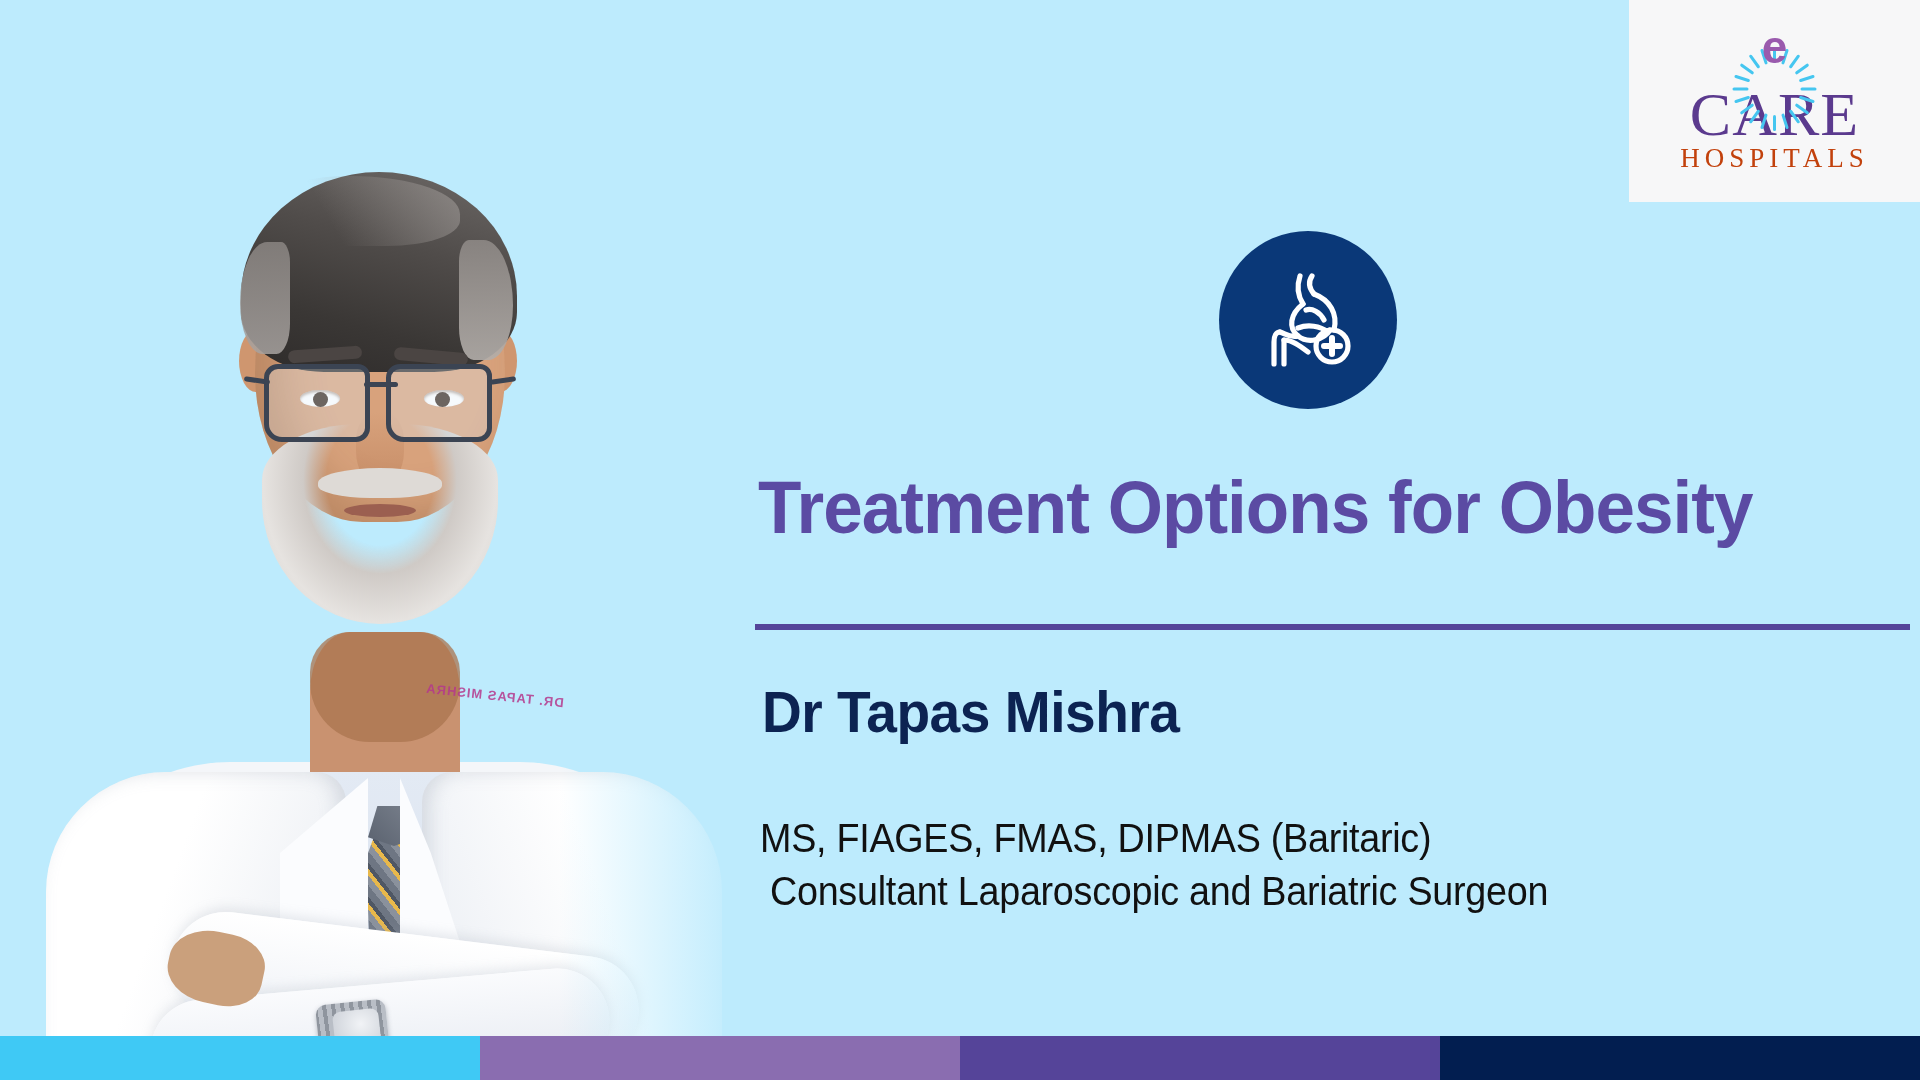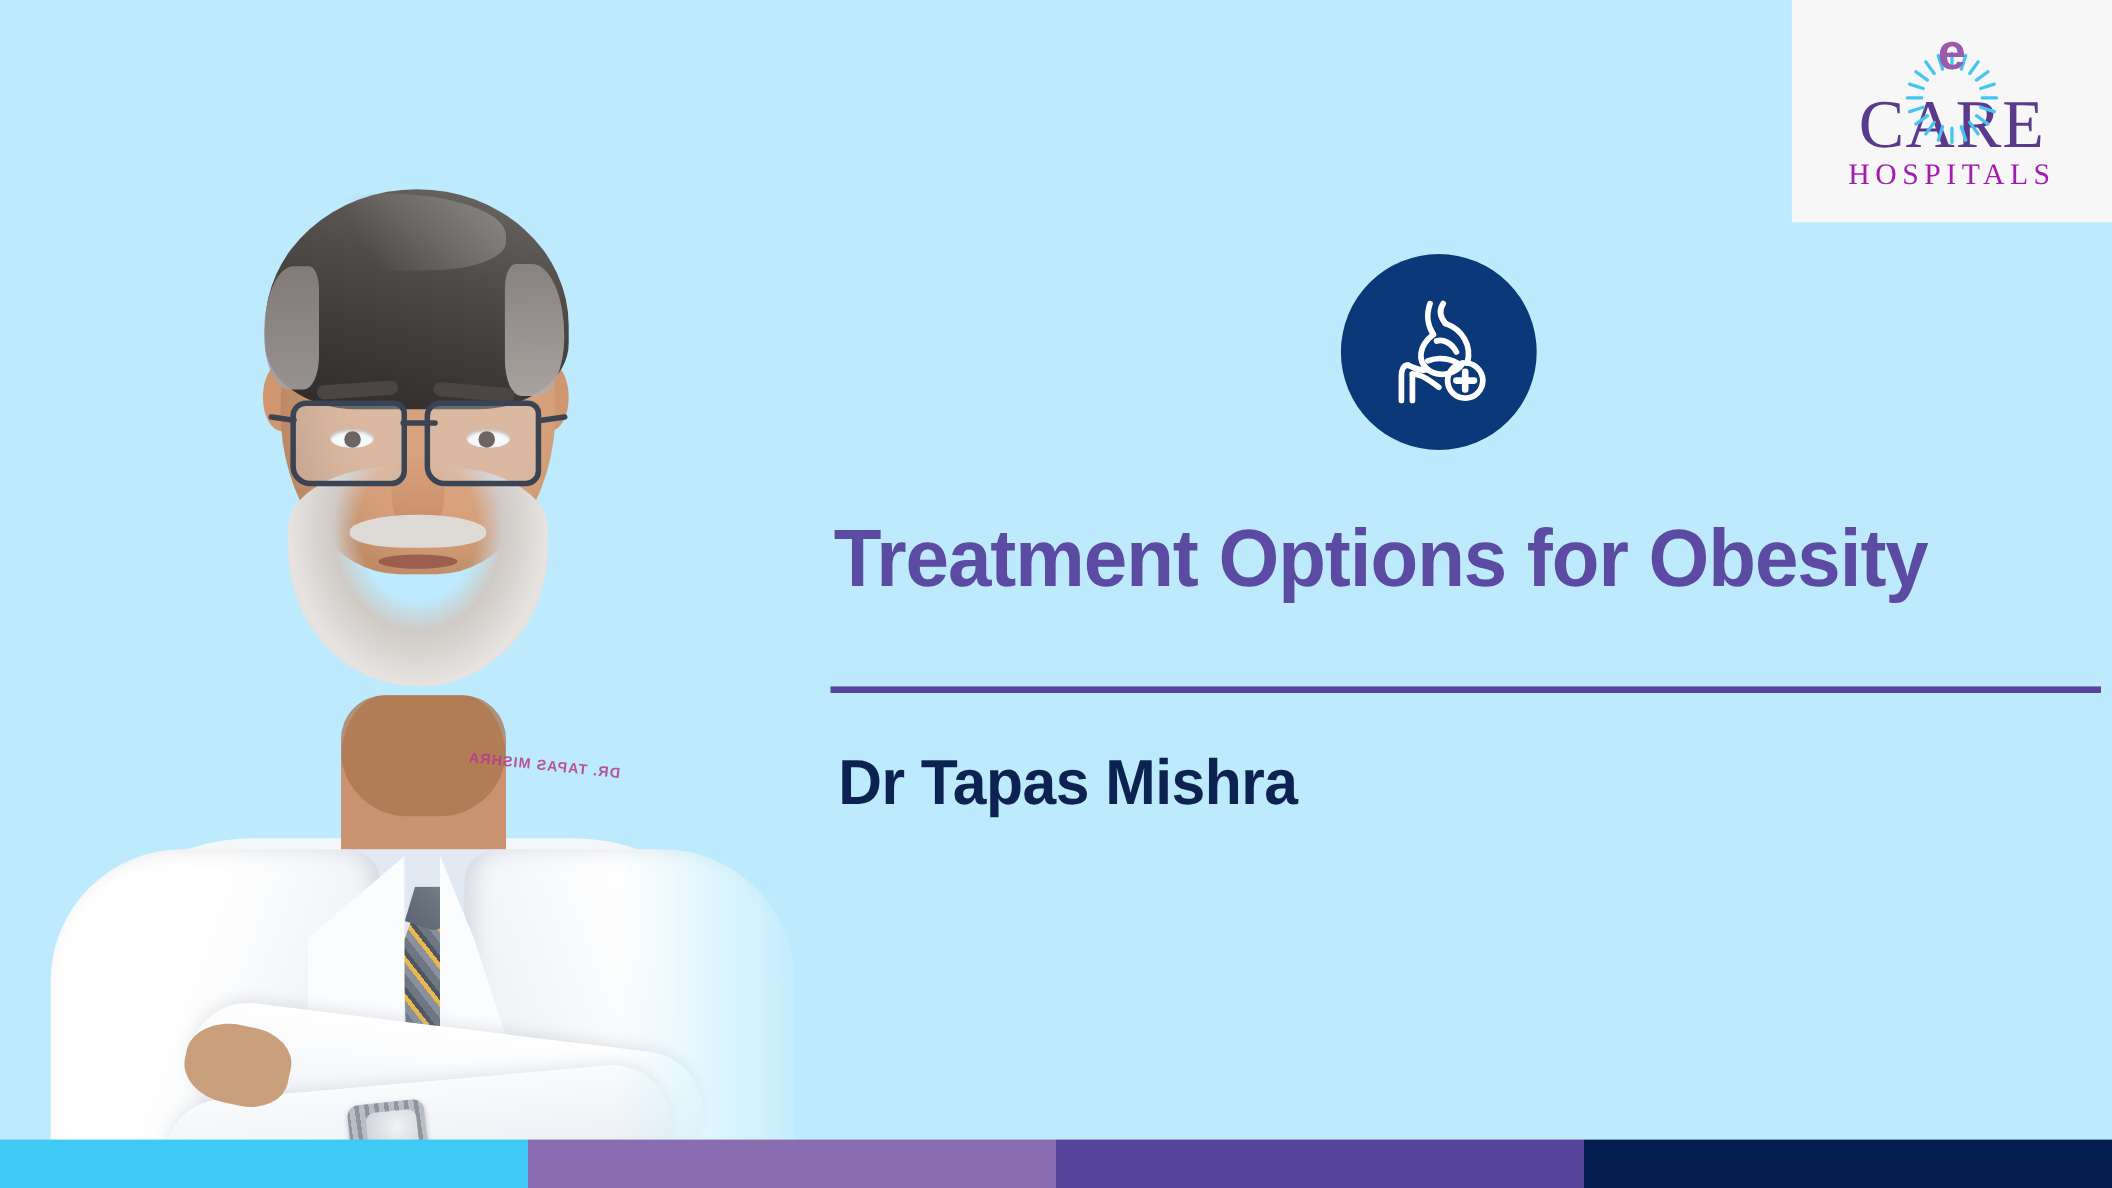--- a/index.html
+++ b/index.html
@@ -491,21 +491,21 @@
     font-weight: 400;
     color: #5b3a8e;
     line-height: .92;
     letter-spacing: 1px;
     margin-top: -2px;
   }
   .logo-hospitals {
     font-family: "Liberation Serif", serif;
     font-size: 27px;
     font-weight: 400;
-    color: #a21caf;
+    color: #c2410c;
     letter-spacing: 5px;
     line-height: 1;
     margin-top: 2px;
   }
 
   
   .icon-circle {
     position: absolute;
     left: 1219px;
     top: 231px;
@@ -690,20 +690,24 @@
       <path d="M30 74 C38 74, 46 80, 54 86"></path>
 
       <circle cx="78" cy="80" r="16"></circle>
       <path d="M78 72 L78 88 M70 80 L86 80" stroke-width="6"></path>
     </svg>
   </div>
 
   <div class="title">Treatment Options for Obesity</div>
   <div class="divider"></div>
   <div class="doctor-name">Dr Tapas Mishra</div>
+  <div class="credentials">
+    <div class="cred-line">MS, FIAGES, FMAS, DIPMAS (Baritaric)</div>
+    <div class="cred-line second">Consultant Laparoscopic and Bariatric Surgeon</div>
+  </div>
 
   <div class="bottom-bar">
     <div class="bar-seg" style="background:#3fc9f5;"></div>
     <div class="bar-seg" style="background:#8a6db0;"></div>
     <div class="bar-seg" style="background:#554499;"></div>
     <div class="bar-seg" style="background:#021e50;"></div>
   </div>
 
 </div>
 

